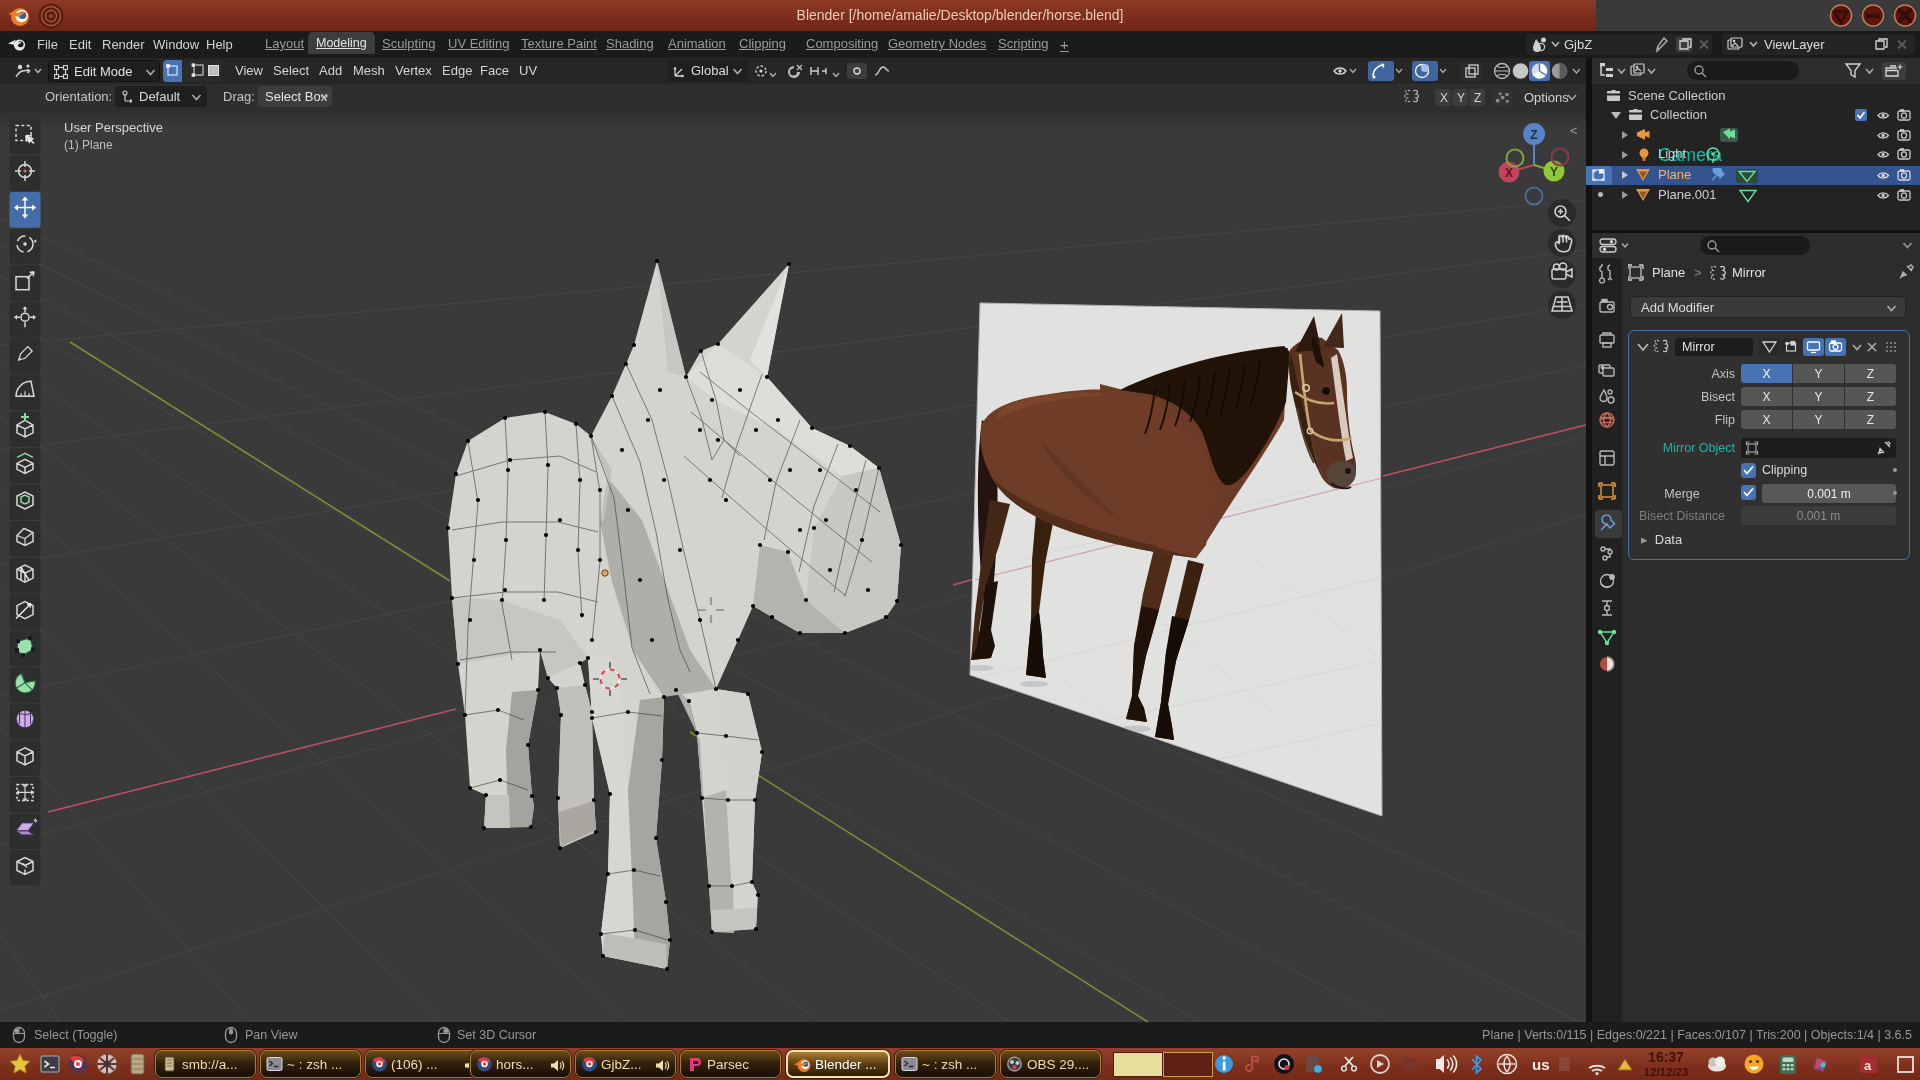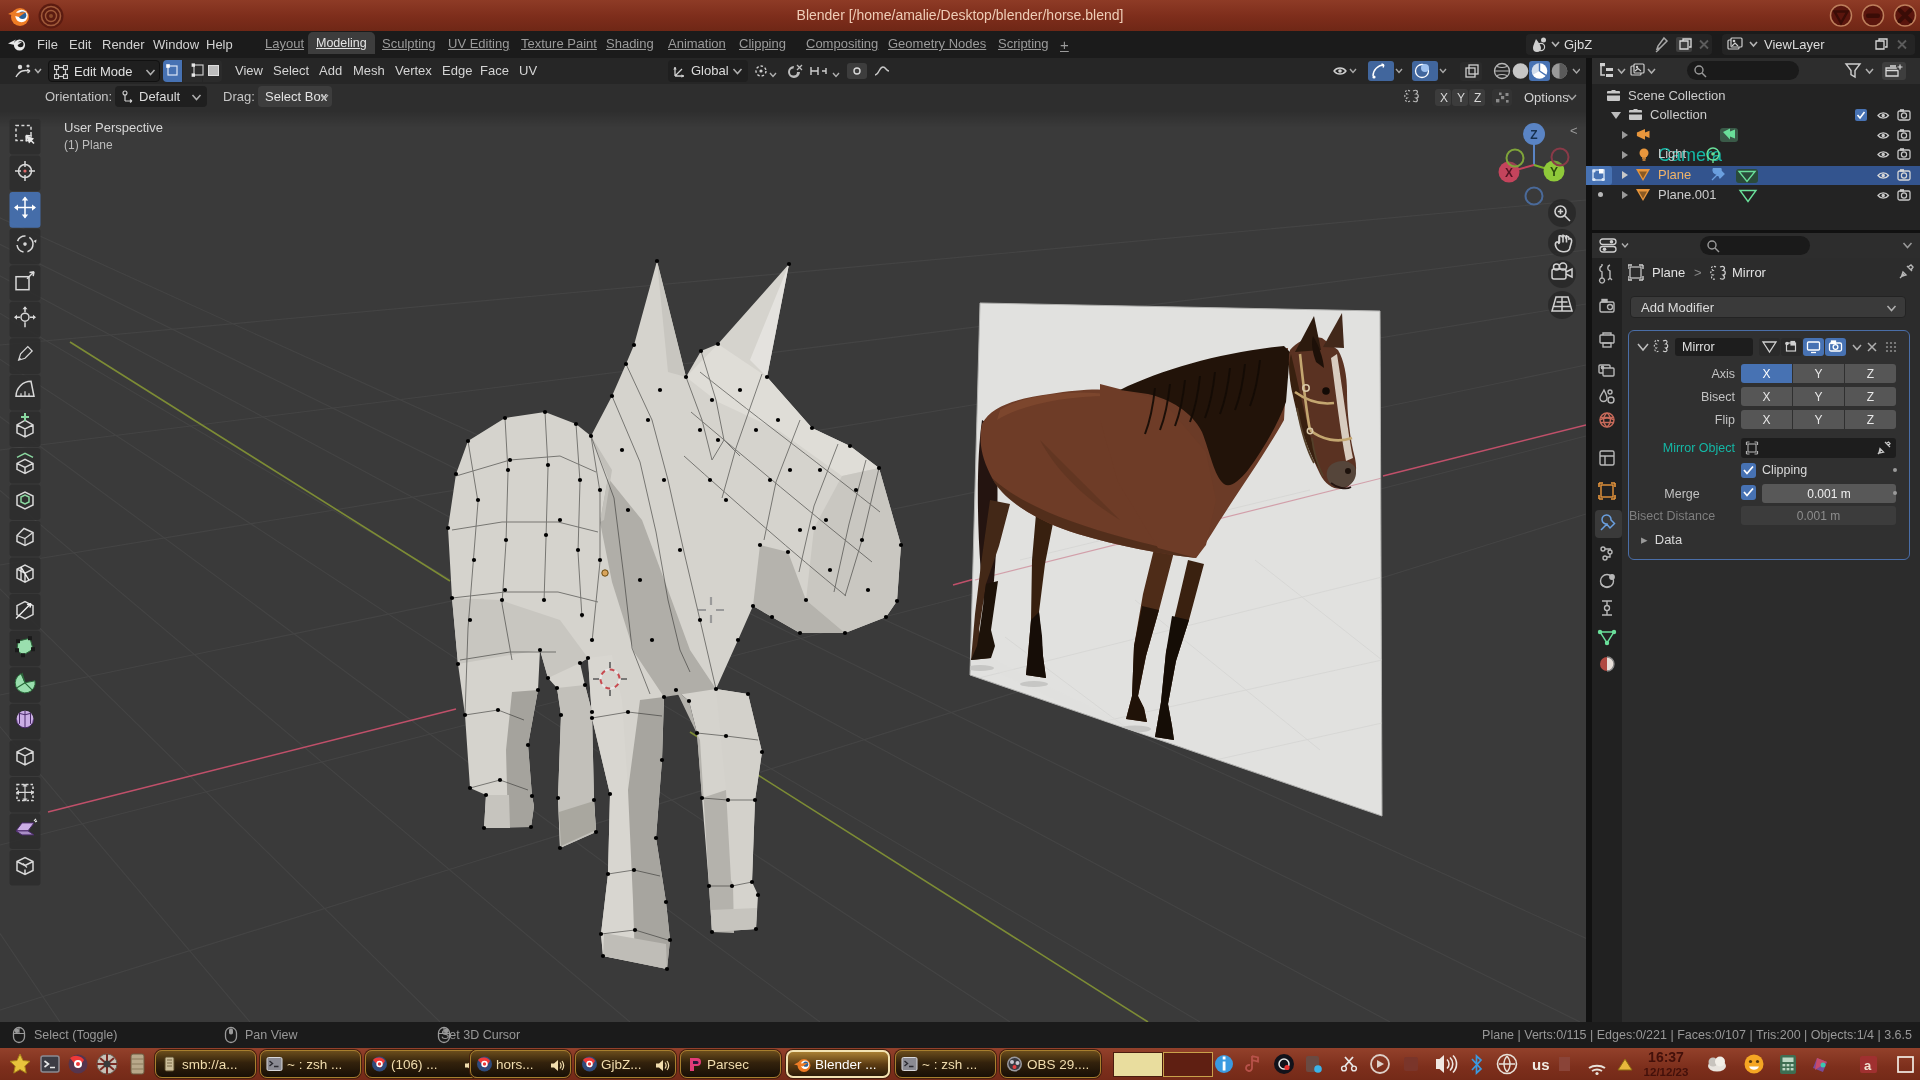--- a/index.html
+++ b/index.html
@@ -1,21 +1,21 @@
 <!DOCTYPE html>
 <html><head>
 <meta charset="utf-8">
 <style>
   * { margin:0; padding:0; box-sizing:border-box; }
   html,body { width:1920px; height:1080px; overflow:hidden; background:#3a3a3a;
     font-family:"Liberation Sans", sans-serif; }
   .abs { position:absolute; }
   #stage { position:relative; width:1920px; height:1080px; }
   
-  #titlebar { left:0; top:0; width:1920px; height:31px;
+  #titlebar { left:0; top:0; width:1596px; height:31px;
     background:linear-gradient(#8e3b26,#7d2d1b 55%,#6f2716);
     color:#efcdb7; font-size:14px; }
   #titletext { left:0; top:7px; width:1920px; text-align:center; }
   
   #menubar { left:0; top:31px; width:1920px; height:27px; background:#1b1b1b; color:#d2d2d2; font-size:13px; }
   .menu { position:absolute; top:6px; }
   .wtab { position:absolute; top:5px; color:#9b9b9b; font-size:13px;text-decoration:underline; }
   .wtab.active { color:#e5e5e5; background:#3d3d3d; border-radius:5px 5px 0 0; padding:4px 8px; top:1px; font-size:12.5px; }
   
   #hdr1 { left:0; top:58px; width:1586px; height:26px; background:#262626; color:#d4d4d4; font-size:13px; }
@@ -1082,21 +1082,21 @@
         <div class="abs" style="left:0;top:3px;width:106px;text-align:center;color:#c2c2c2;font-size:12.5px">Merge</div>
         <div class="abs" style="left:112px;top:1px;width:15px;height:15px;background:#4772b3;border-radius:3px">
             <svg class="abs" style="left:2px;top:3px" width="11" height="9" viewBox="0 0 11 9">
               <path d="M1 4 l3 3.5 l6 -7" stroke="#fff" stroke-width="1.7" fill="none"></path>
             </svg>
           </div>
         <div class="abs" style="left:133px;top:0;width:134px;height:19px;background:#585858;border-radius:3px;color:#f0f0f0;font-size:12px;text-align:center;padding-top:2.5px">0.001 m</div>
         <div class="abs" style="left:264px;top:7px;width:4px;height:4px;border-radius:50%;background:#9a9a9a"></div>
       </div>
       <div class="abs" style="left:0;top:175px;width:282px">
-        <div class="abs" style="left:0;top:3px;width:106px;text-align:left;color:#7e7e7e;font-size:12.5px">Bisect Distance</div>
+        <div class="abs" style="left:0;top:3px;width:106px;text-align:center;color:#7e7e7e;font-size:12.5px">Bisect Distance</div>
         <div class="abs" style="left:112px;top:0;width:155px;height:19px;background:#3c3c3c;border-radius:3px;color:#8e8e8e;font-size:12px;text-align:center;padding-top:2.5px">0.001 m</div>
       </div>
       <div class="abs" style="left:12px;top:201px;color:#d8d8d8;font-size:13px"><span style="color:#9a9a9a">▸</span>&nbsp; Data</div>
     </div>
   </div>
   <div class="abs" id="statusbar">
     <svg class="abs" style="left:12px;top:4px" width="14" height="18" viewBox="0 0 14 18">
       <rect x="1.5" y="1.5" width="11" height="15" rx="5.5" fill="none" stroke="#9a9a9a" stroke-width="1.3"></rect>
       <path d="M7 1.5 v6 M1.5 7.5 h11" stroke="#9a9a9a" stroke-width="1.1"></path>
       <rect x="2.5" y="2.5" width="4.5" height="4.5" rx="2" fill="#9a9a9a"></rect>
@@ -1105,21 +1105,21 @@
     <svg class="abs" style="left:224px;top:4px" width="14" height="18" viewBox="0 0 14 18">
       <rect x="1.5" y="1.5" width="11" height="15" rx="5.5" fill="none" stroke="#9a9a9a" stroke-width="1.3"></rect>
       <rect x="5" y="2.5" width="4" height="6" rx="1.8" fill="#9a9a9a"></rect>
     </svg>
     <div class="abs" style="left:245px;top:6px">Pan View</div>
     <svg class="abs" style="left:437px;top:4px" width="14" height="18" viewBox="0 0 14 18">
       <rect x="1.5" y="1.5" width="11" height="15" rx="5.5" fill="none" stroke="#9a9a9a" stroke-width="1.3"></rect>
       <path d="M7 1.5 v6 M1.5 7.5 h11" stroke="#9a9a9a" stroke-width="1.1"></path>
       <rect x="7" y="2.5" width="4.5" height="4.5" rx="2" fill="#9a9a9a"></rect>
     </svg>
-    <div class="abs" style="left:441px;top:6px">Set 3D Cursor</div>
+    <div class="abs" style="left:457px;top:6px">Set 3D Cursor</div>
     <div class="abs" style="right:8px;top:6px">Plane | Verts:0/115 | Edges:0/221 | Faces:0/107 | Tris:200 | Objects:1/4 | 3.6.5</div>
   </div>
   <div class="abs" id="taskbar">
 
     <svg class="abs" style="left:8px;top:4px" width="140" height="26" viewBox="0 0 140 26">
       <path d="M12 2 l3 6.5 l7 .8 l-5.2 4.8 l1.4 7 l-6.2 -3.6 l-6.2 3.6 l1.4 -7 L2 9.3 l7 -.8 Z" fill="#e8c33c" stroke="#a8831a" stroke-width="1"></path>
       <rect x="33" y="4" width="18" height="16" rx="2" fill="#3c3c44" stroke="#8a8a92" stroke-width="1.5"></rect>
       <path d="M36.5 9 l4 3 l-4 3 M42 15.5 h5" stroke="#e8e8e8" stroke-width="1.6" fill="none"></path>
       <circle cx="70" cy="12" r="9.5" fill="#55354e"></circle>
       <path d="M62 6 a9.5 9.5 0 0 1 14 2 l-5.5 8.5 Z" fill="#ef3939"></path>

